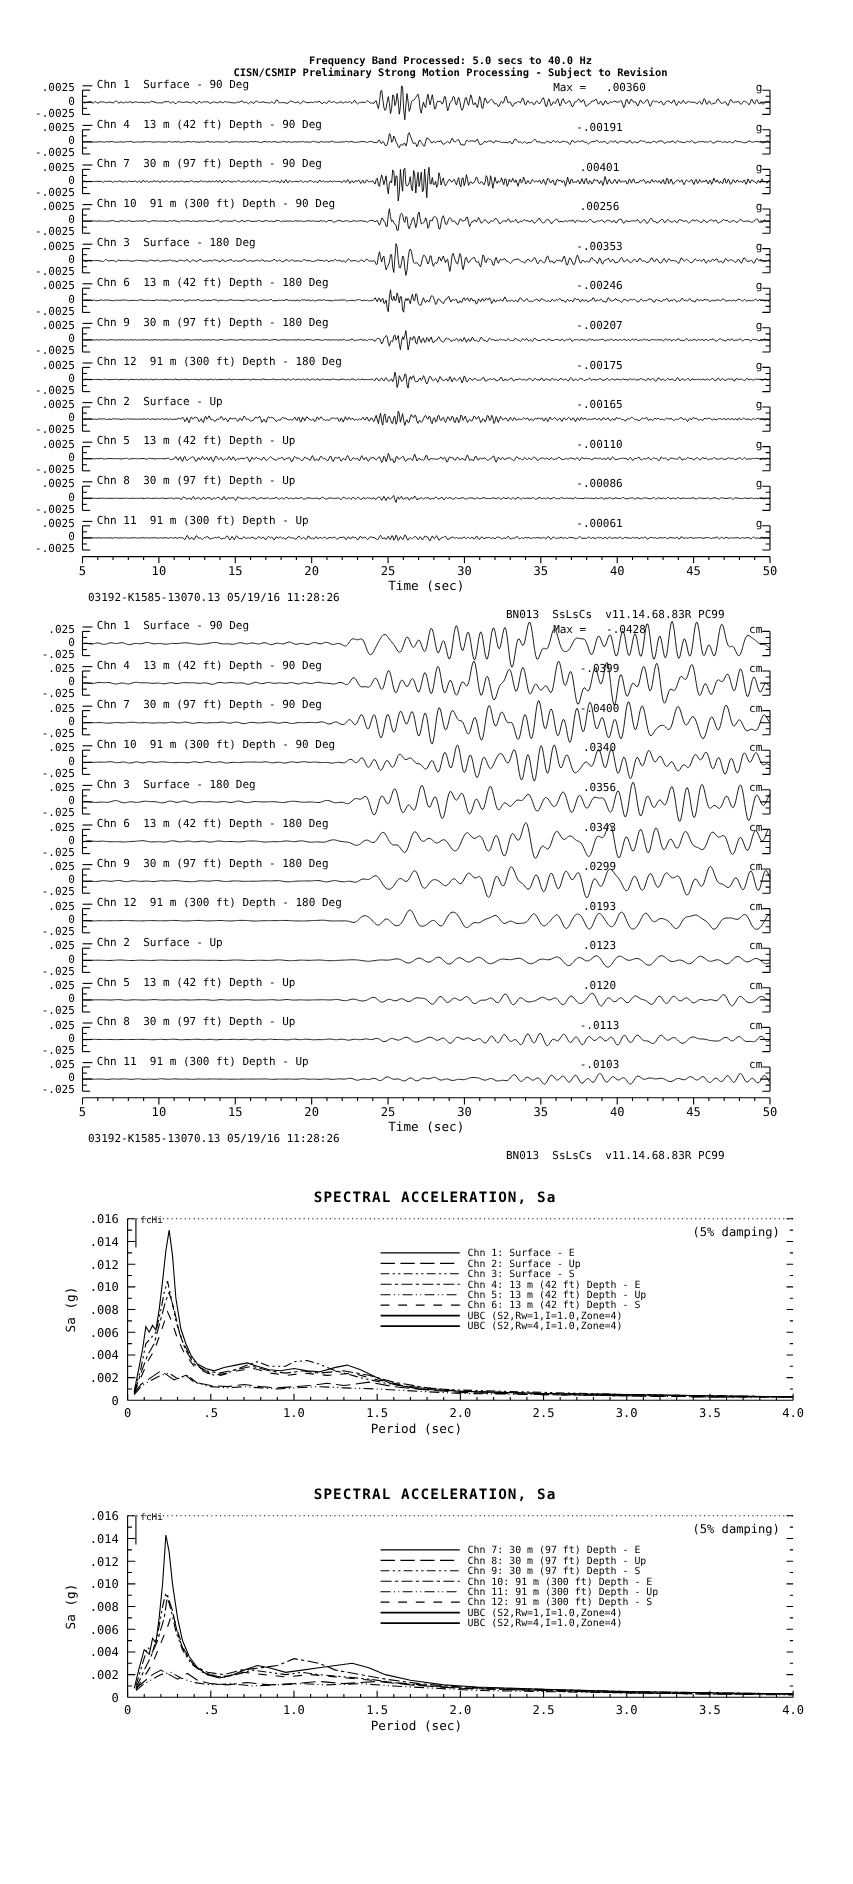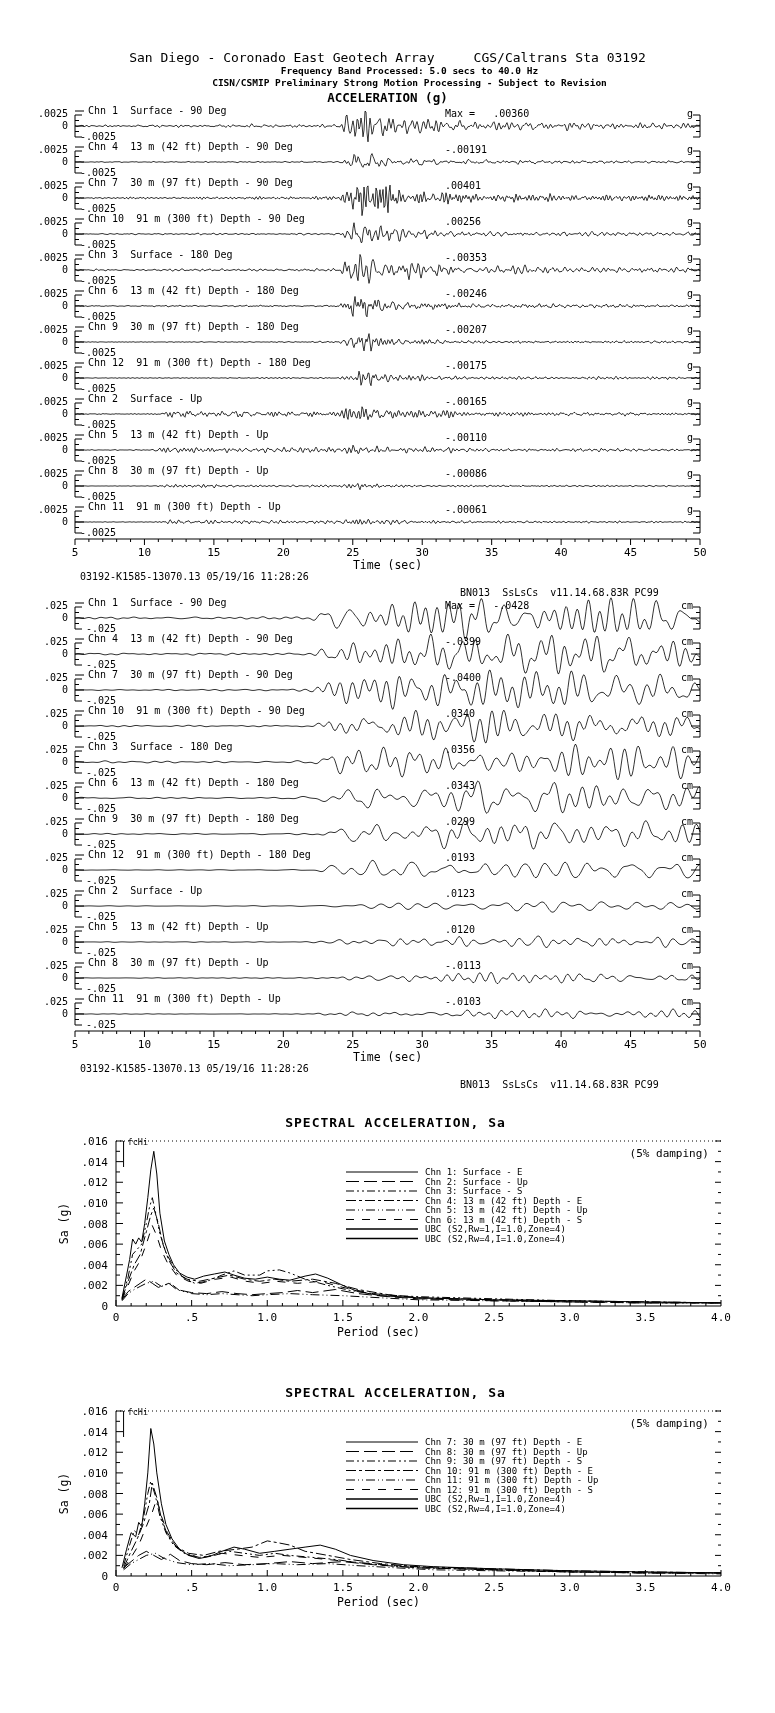--- a/index.html
+++ b/index.html
@@ -7,47 +7,45 @@
   .page{position:relative;width:775px;min-height:1713px;background:#fff;}
   header{padding-top:50px;text-align:center;line-height:1.18;}
   .hl1{font-size:13px;white-space:pre;}
   .hl2{font-size:12px;white-space:pre;}
   .hl3,.hl4{font-size:9.5px;font-weight:bold;white-space:pre;padding-left:44px;}
   .sect-title{text-align:center;font-size:12.5px;font-weight:bold;margin:2px 0 0 0;height:15px;}
   .spec-title{text-align:center;font-size:13px;font-weight:bold;margin:0;height:18px;letter-spacing:1px;}
   .strips{position:relative;}
   .strip{position:relative;height:36px;overflow:visible;}
   .ylab{position:absolute;left:0;width:68px;text-align:right;font-size:10px;line-height:10px;white-space:pre;}
-  .ylab.t{top:4px;} .ylab.m{top:16px;} .ylab.b{top:27px;padding-left:48px;}
+  .ylab.t{top:4px;} .ylab.m{top:16px;} .ylab.b{top:27px;}
   .chlab{position:absolute;left:88px;top:0;font-size:10px;line-height:11px;white-space:pre;}
-  .maxval{position:absolute;right:110px;top:3px;width:220px;text-align:left;font-size:10px;white-space:pre;}
+  .maxval{position:absolute;right:120px;top:3px;width:220px;text-align:center;font-size:10px;white-space:pre;}
   .maxunit{position:absolute;right:82px;top:3px;font-size:10px;}
   .wsvg{position:absolute;left:0;top:0;overflow:visible;}
   .axisbox{position:relative;height:34px;}
   .footrow{position:relative;height:18px;font-size:10px;}
   .f-left{position:absolute;left:80px;top:0;white-space:pre;}
   .f-right{position:absolute;left:460px;top:16px;white-space:pre;}
   .specbox{position:relative;}
   .spec{margin-top:34px;padding-left:16px;}
   .disp-sect{margin-top:8px;}
   svg text{font-family:"DejaVu Sans Mono","Liberation Mono",monospace;fill:#000;}
 </style>
 </head>
 <body>
 
 <div class="page">
 
   <header>
-    <div class="hl1">San Diego - Coronado East Geotech Array     CGS/Caltrans Sta 03192</div>
     <div class="hl3">Frequency Band Processed: 5.0 secs to 40.0 Hz</div>
     <div class="hl4">CISN/CSMIP Preliminary Strong Motion Processing - Subject to Revision</div>
   </header>
 
   <section>
-    <div class="sect-title">ACCELERATION (g)</div>
     <div class="strips" id="accel-strips">
         <div class="strip">
           <span class="ylab t">.0025</span>
           <span class="ylab m">0</span>
           <span class="ylab b">-.0025</span>
           <svg width="775" height="36" class="wsvg">
             <line x1="75" y1="10" x2="75" y2="32" stroke="#000" stroke-width="1"></line>
             <line x1="75" y1="10" x2="82" y2="10" stroke="#000" stroke-width="1"></line>
             <line x1="75" y1="15.5" x2="79" y2="15.5" stroke="#000" stroke-width="1"></line>
             <line x1="75" y1="21" x2="84" y2="21" stroke="#000" stroke-width="1"></line>

